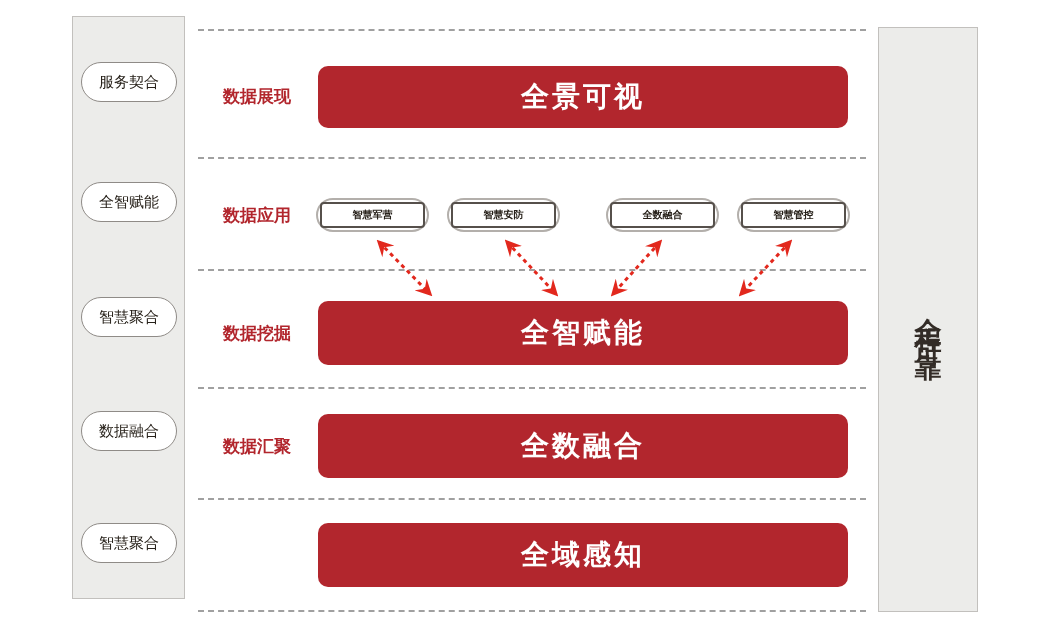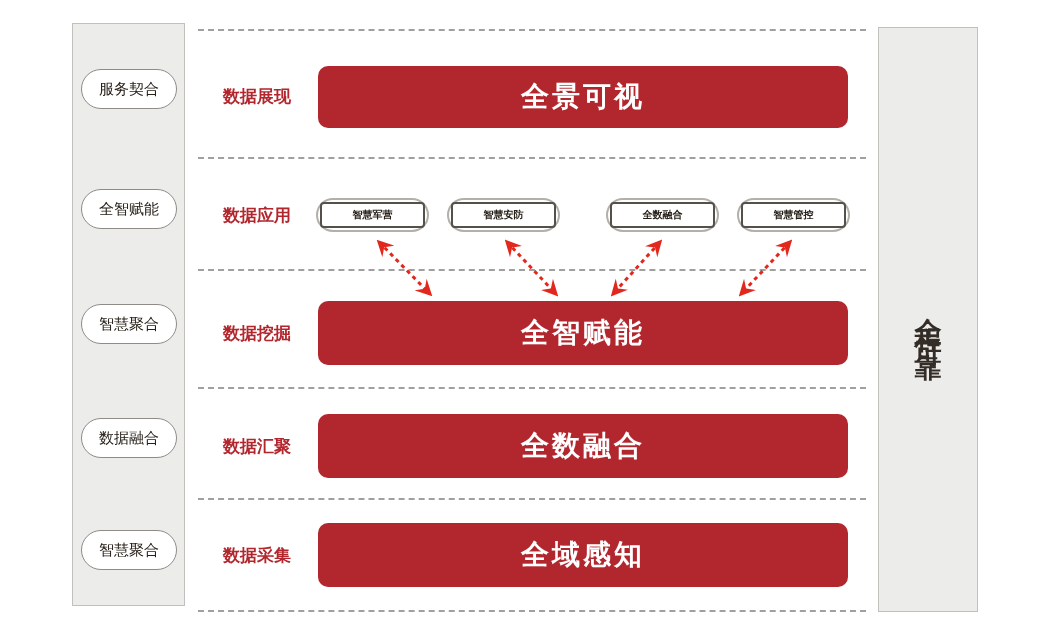--- a/index.html
+++ b/index.html
@@ -1,21 +1,21 @@
 <!DOCTYPE html>
 <html style="--bar-red: #b2262d; --label-red: #b2262d; --arrow-red: #e2281d; --dotted-gray: #a0a0a0; --rail-bg: #ececea; --rail-border: #c2c0bd; --pill-outer-border: #b3afab; --pill-inner-border: #56504b; --pill-text: #262019; --rail-text: #332c27; --bar-text: #ffffff;"><head>
 <meta charset="utf-8">
 <style>
   html,body{margin:0;padding:0;background:#ffffff;}
   body{font-family:"Liberation Sans","DejaVu Sans",sans-serif;}
   .canvas{position:relative;width:1051px;height:636px;background:#fff;overflow:hidden;}
 
   
   .rail{position:absolute;background:var(--rail-bg,#ececea);border:1px solid var(--rail-border,#c2c0bd);box-sizing:border-box;}
-  .left-rail{left:72px;top:23px;width:113px;height:583px;}
+  .left-rail{left:72px;top:16px;width:113px;height:583px;}
   .right-rail{left:878px;top:27px;width:100px;height:585px;display:flex;align-items:center;justify-content:center;}
   .rail-pill{position:absolute;left:8px;width:96px;height:40px;background:#fff;border:1.5px solid #8f8b87;border-radius:21px;display:flex;align-items:center;justify-content:center;font-size:15px;color:#262019;box-sizing:border-box;}
   .vertical-label{writing-mode:vertical-rl;text-orientation:upright;font-size:27px;font-weight:bold;letter-spacing:12px;color:var(--rail-text,#332c27);}
 
   
   .dotted{position:absolute;left:198px;width:668px;height:0;border-top:2px dashed var(--dotted-gray,#a0a0a0);}
 
   
   .row-label{position:absolute;left:198px;width:118px;text-align:center;font-size:17px;font-weight:bold;color:var(--label-red,#b2262d);}
 
@@ -62,21 +62,20 @@
   <div class="dotted" style="top:157px"></div>
   <div class="dotted" style="top:269px"></div>
   <div class="dotted" style="top:387px"></div>
   <div class="dotted" style="top:498px"></div>
   <div class="dotted" style="top:610px"></div>
 
   <div class="row-label" style="top:85px">数据展现</div>
   <div class="row-label" style="top:204px">数据应用</div>
   <div class="row-label" style="top:435px">数据汇聚</div>
   <div class="row-label" style="top:322px">数据挖掘</div>
-  <div class="row-label" style="top:544px">数据采集</div>
 
   <div class="bar" style="top:66px;height:62px">全景可视</div>
   <div class="bar" style="top:301px;height:64px">全智赋能</div>
   <div class="bar" style="top:414px;height:64px">全数融合</div>
   <div class="bar" style="top:523px;height:64px">全域感知</div>
 
   <div class="app-pill" style="left:316px">
     <div class="app-pill-inner">智慧军营</div>
   </div>
   <div class="app-pill" style="left:447px">

